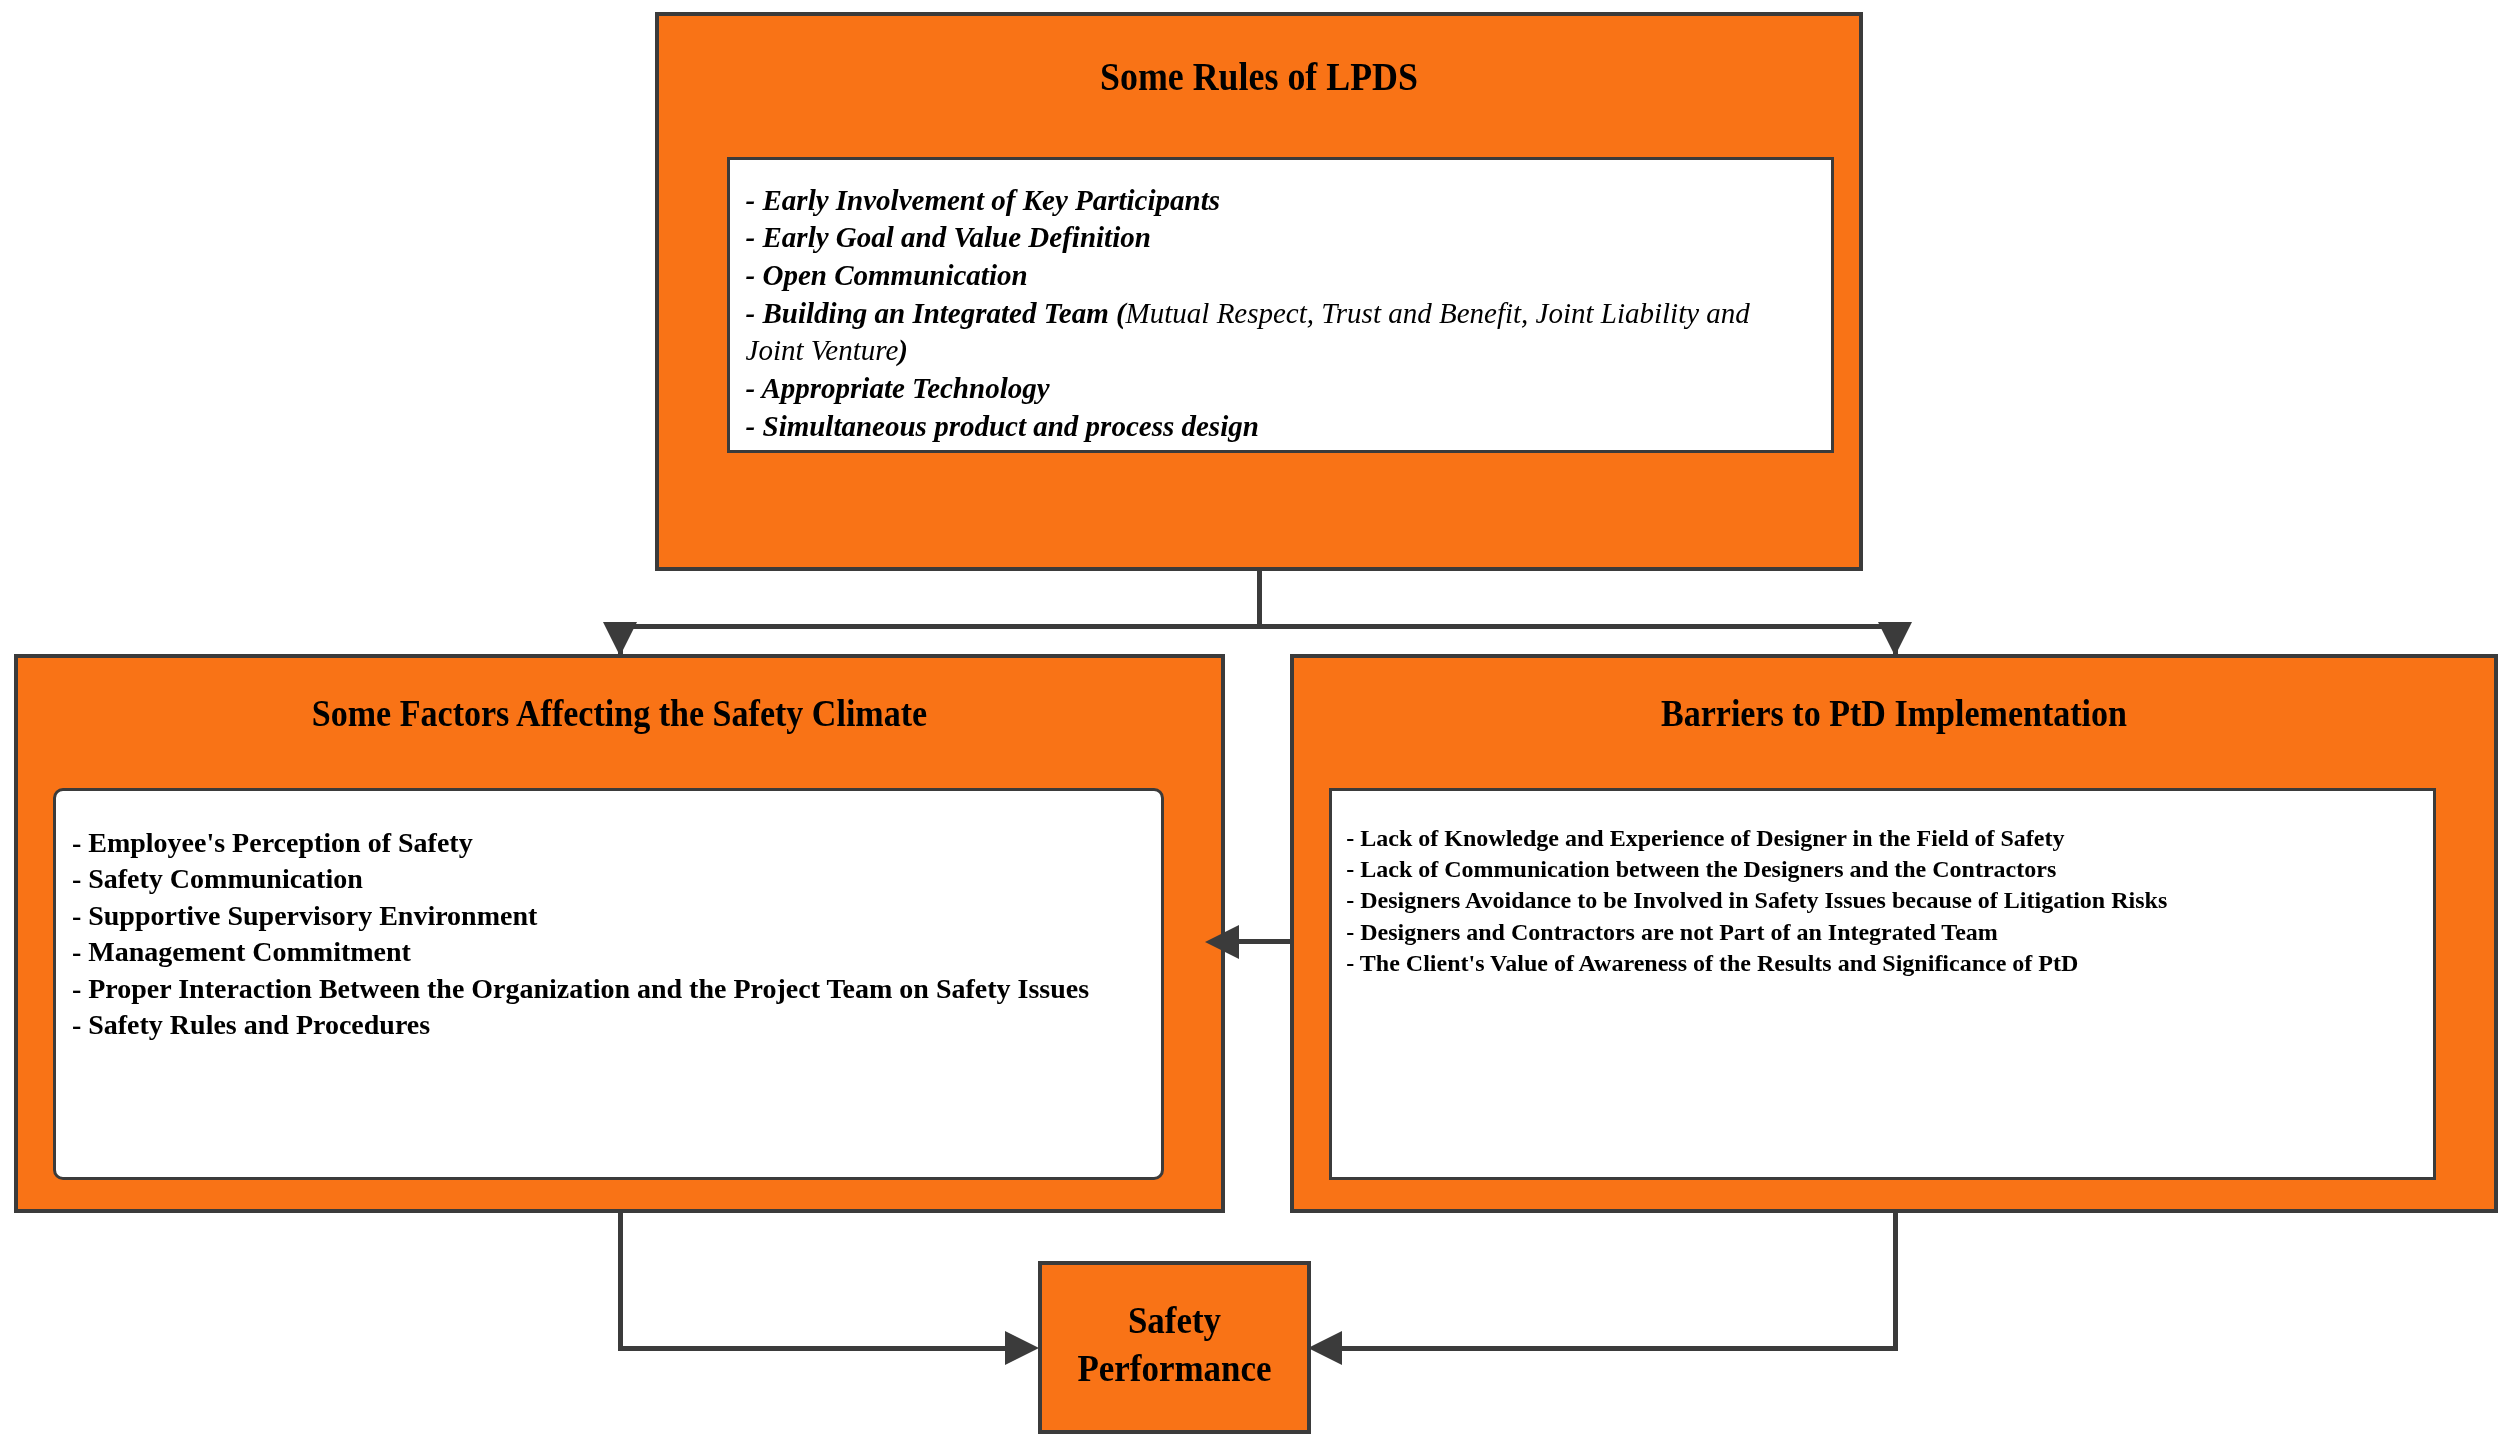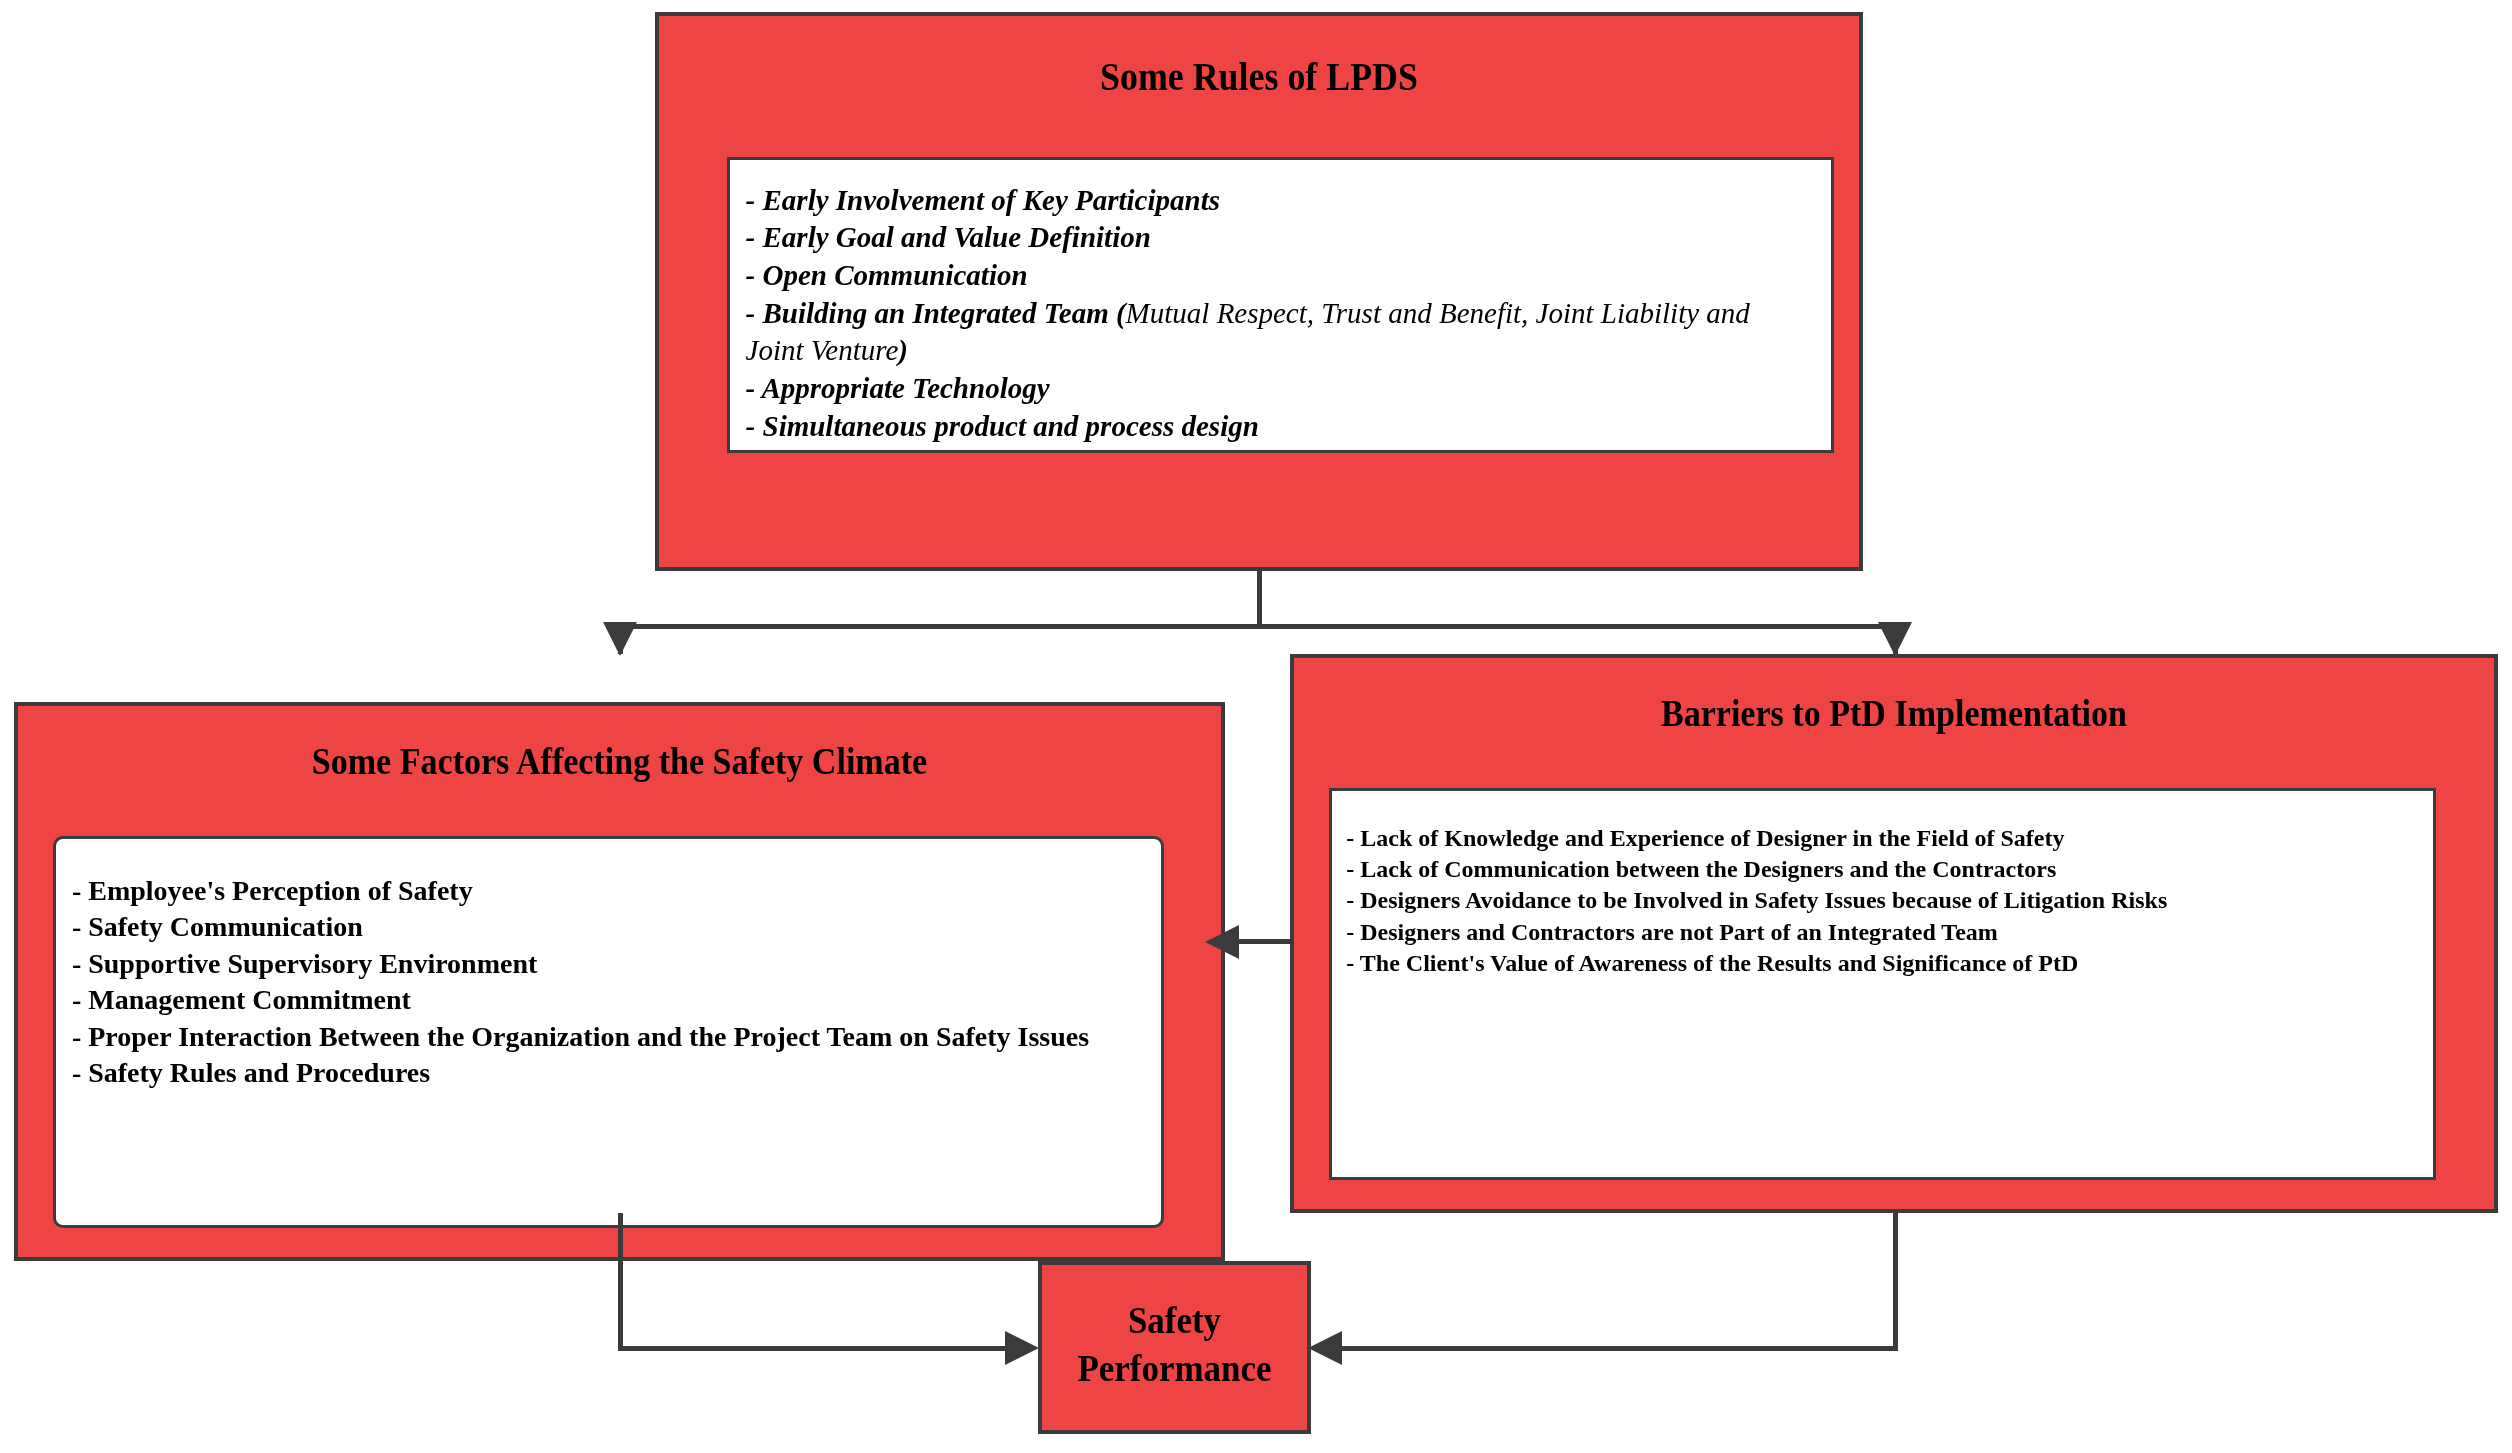--- a/index.html
+++ b/index.html
@@ -14,21 +14,21 @@
     height: 1453px;
     background: #ffffff;
     font-family: "Liberation Serif", "DejaVu Serif", serif;
     overflow: hidden;
   }
 
   
   .box {
     position: absolute;
     box-sizing: border-box;
-    background: #ef4444;
+    background: #f97316;
     border: 4.5px solid #3b3b3b;
   }
   .inner-box {
     position: absolute;
     box-sizing: border-box;
     background: #ffffff;
     border: 3.9px solid #3b3b3b;
   }
 
   .box-title {
@@ -97,21 +97,21 @@
   
   #top-box { left: 655px; top: 11.7px; width: 1208px; height: 559px; }
   #top-box-title { top: 38px; font-size: 39px; }
   #top-inner { left: 68px; top: 141px; width: 1107px; height: 296px; font-style: italic; }
   #top-list {
     left: 15.6px; top: 22px; width: 1064px;
     font-size: 29px;
   }
 
   
-  #left-box { left: 14.3px; top: 654px; width: 1211px; height: 559px; margin-top: 48px; }
+  #left-box { left: 14.3px; top: 654px; width: 1211px; height: 559px; }
   #left-box-title { top: 34px; font-size: 37px; }
   #left-inner { left: 35px; top: 130px; width: 1111px; height: 392px; border-radius: 10px; }
   #left-list {
     left: 15.6px; top: 34px; width: 1071px;
     font-size: 28px;
   }
 
   
   #right-box { left: 1290px; top: 654px; width: 1208px; height: 559px; }
   #right-box-title { top: 34px; font-size: 37px; }

